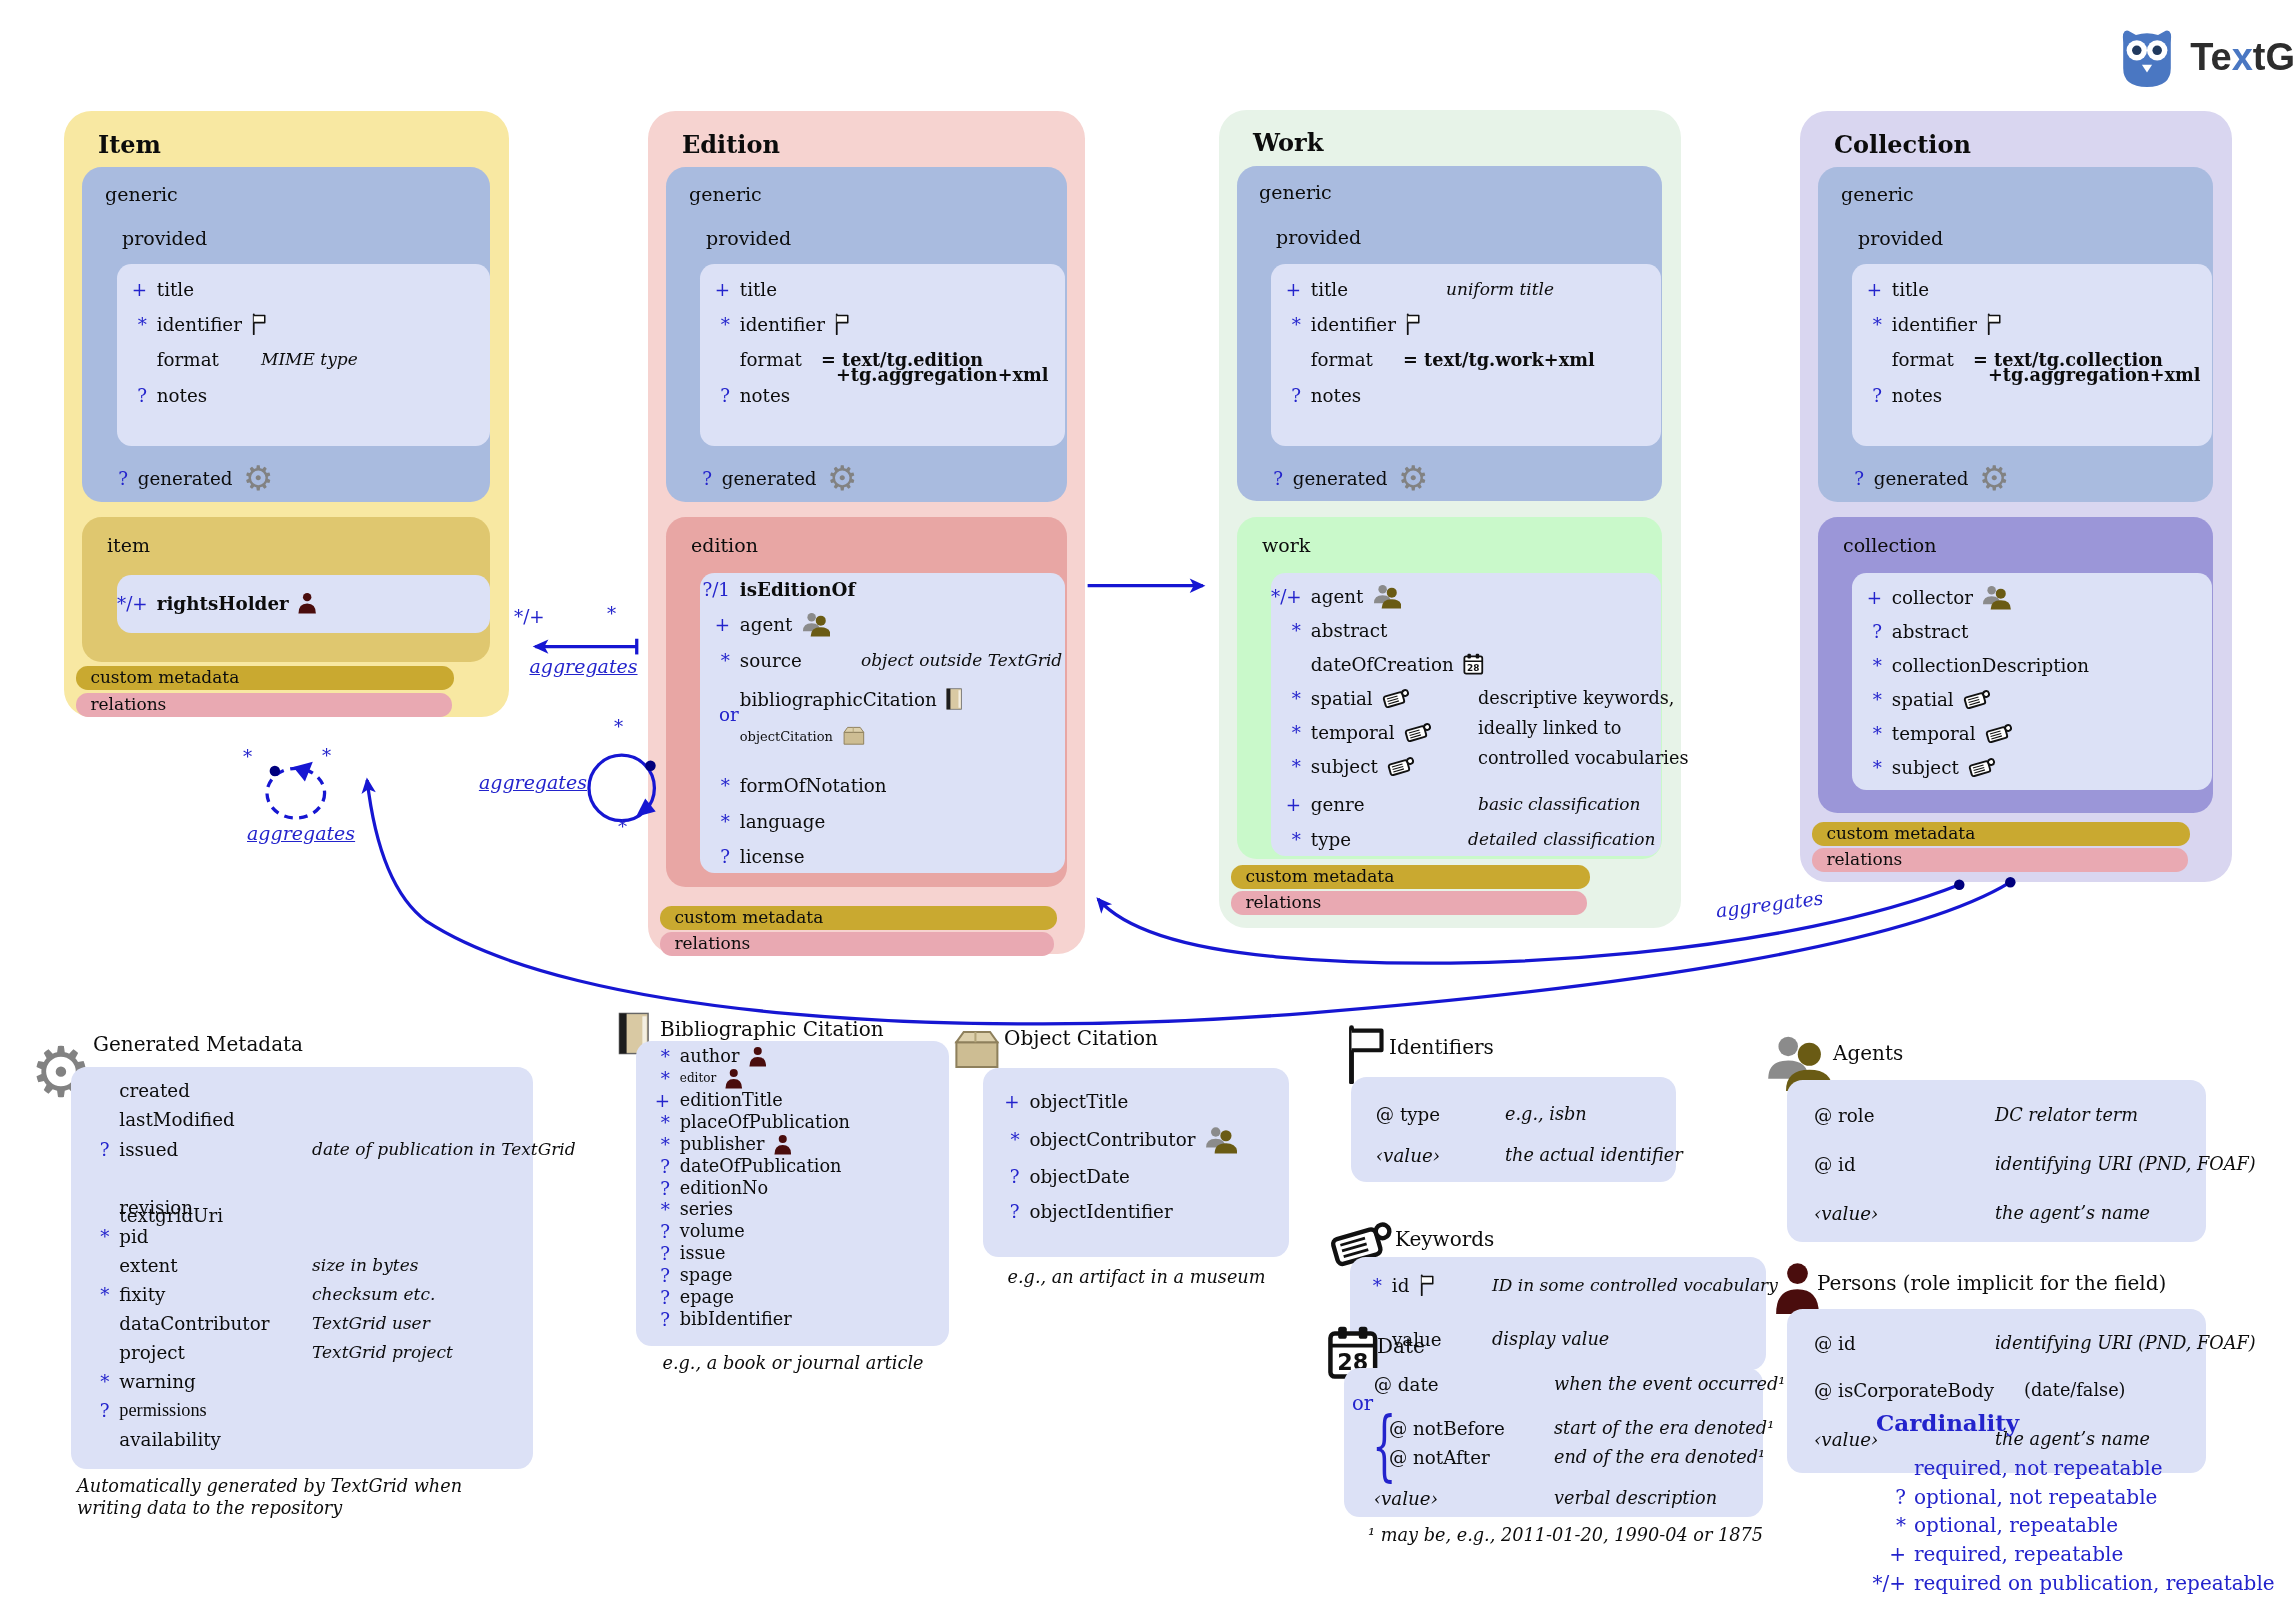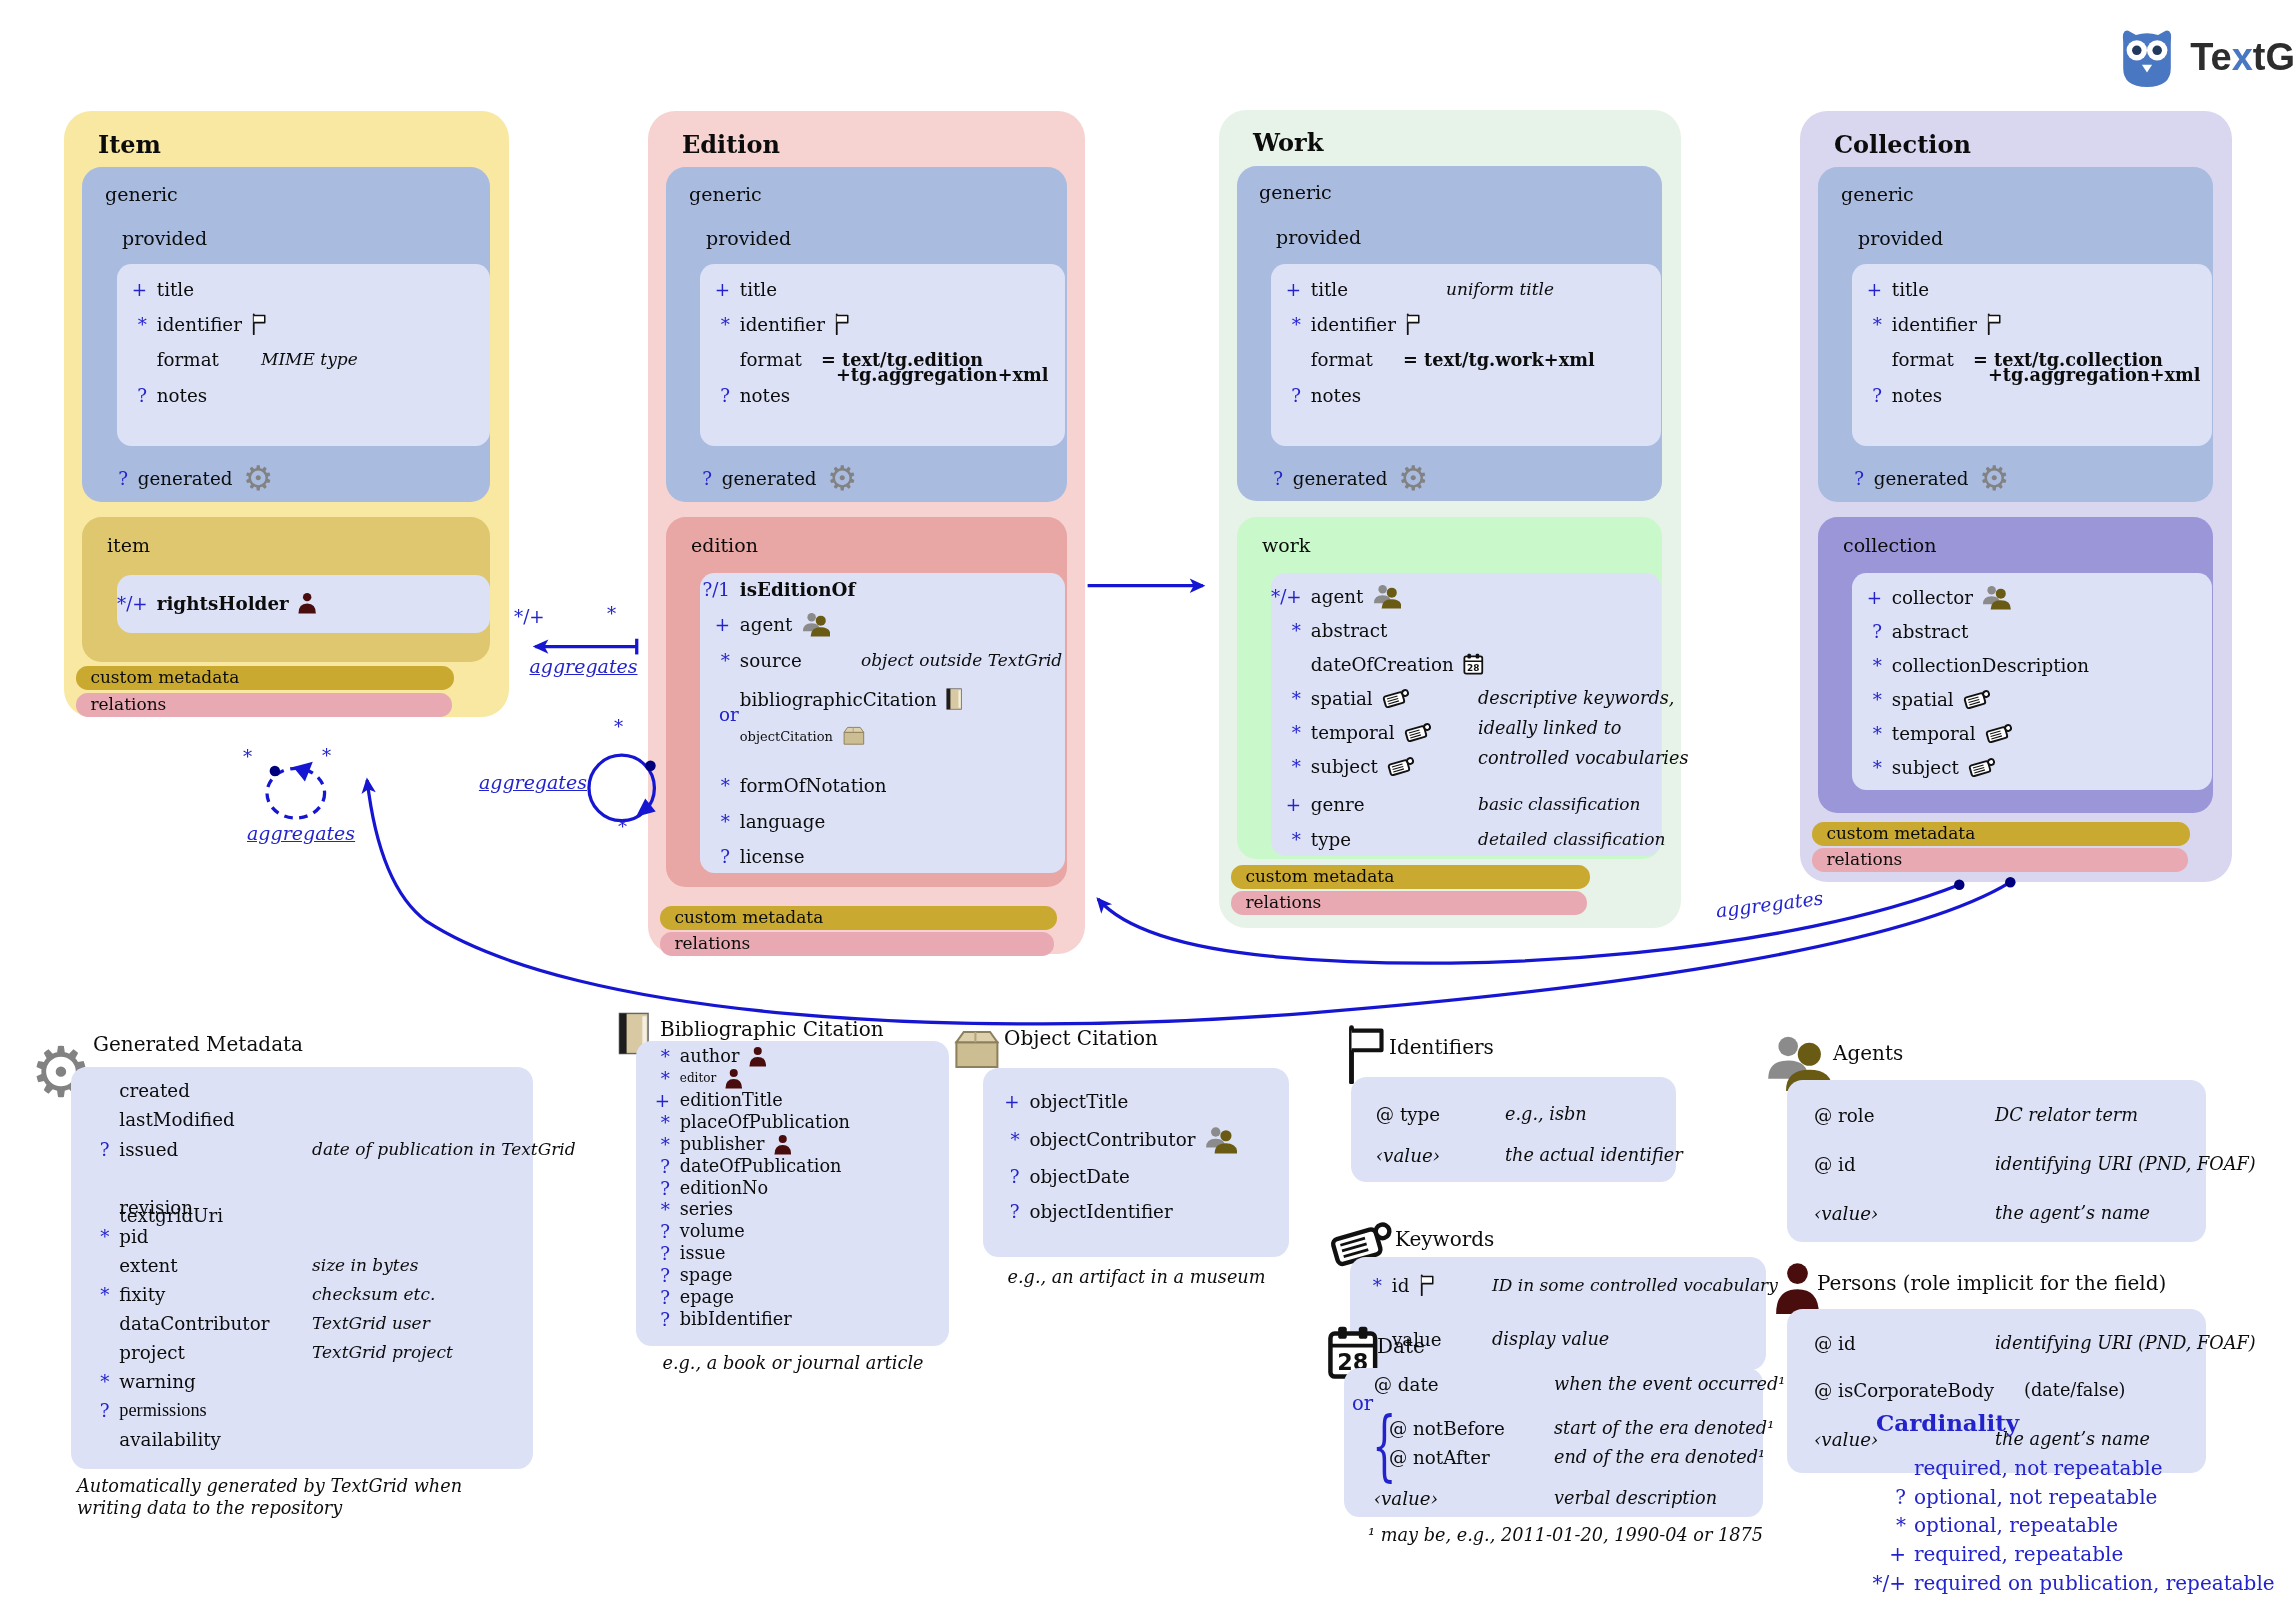--- a/index.html
+++ b/index.html
@@ -25,21 +25,21 @@
   .note2{position:absolute;white-space:nowrap;font-weight:bold;font-size:17.7px;top:19.6px}
   .bar{position:absolute;height:23.6px;border-radius:11.8px;font-size:17px;line-height:23.6px;padding-left:14.4px;box-sizing:border-box}
   .bar.cm{background:#C9A930}
   .bar.rel{background:#E9A9B2}
   .legbox{position:absolute;border-radius:15.7px;background:#DCE1F6}
   .legheading{position:absolute;font-size:20px;white-space:nowrap}
   .caption{position:absolute;font-style:italic;font-size:17.7px;line-height:22px}
   .alabel{position:absolute;color:#2323CC;font-size:18.3px;white-space:nowrap}
   .agg{font-style:italic;font-size:19px;text-decoration:underline}
   .aggplain{font-style:italic;font-size:19px}
-  .sidenote{position:absolute;font-style:italic;font-size:17.7px;line-height:30px;white-space:nowrap}
+  .sidenote{position:absolute;font-size:17.7px;line-height:30px;white-space:nowrap}
   .cardrow{position:absolute;display:flex;align-items:center;font-size:20px;color:#2323CC;white-space:nowrap}
   .cardsym{width:43px;text-align:right;margin-right:7.9px;flex:none}
   #cardheading{position:absolute;font-size:23px;font-weight:bold;color:#2323CC}
   svg{display:block}
   .orlbl{position:absolute;color:#2323CC;font-size:18.3px}
   .brace{position:absolute;color:#2323CC;font-size:77px;font-weight:400;transform:scaleX(.5);transform-origin:left center;line-height:1}
   .footnote{position:absolute;font-style:italic;font-size:17.7px;white-space:nowrap}
 </style>
 </head>
 <body>
@@ -320,21 +320,21 @@
         </span>
       </div>
       <div class="frow" style="left: 1271px; top: 789px; width: 390px;">
         <span class="card" style="width: 30px;">+</span>
         <span class="fname" style="font-size: 18.3px;">genre</span>
         <span class="note ni" style="left: 207px;">basic classification</span>
       </div>
       <div class="frow" style="left: 1271px; top: 824px; width: 390px;">
         <span class="card" style="width: 30px;">*</span>
         <span class="fname" style="font-size: 18.3px;">type</span>
-        <span class="note ni" style="left: 207px;">detailed classification</span>
+        <span class="note ni" style="left: 197px;">detailed classification</span>
       </div>
       <div class="sidenote" style="left: 1478px; top: 683px;">
         <div>descriptive keywords,</div>
         <div>ideally linked to</div>
         <div>controlled vocabularies</div>
       </div>
       <div class="bar cm" style="left: 1231px; top: 865px; width: 359px;">custom metadata</div>
       <div class="bar rel" style="left: 1231px; top: 891px; width: 356px;">relations</div>
       <div class="ebox" style="left: 1800px; top: 111px; width: 432px; height: 771px; background: rgb(217, 214, 240);"></div>
       <div class="etitle" style="left: 1834px; top: 130px;">Collection</div>

